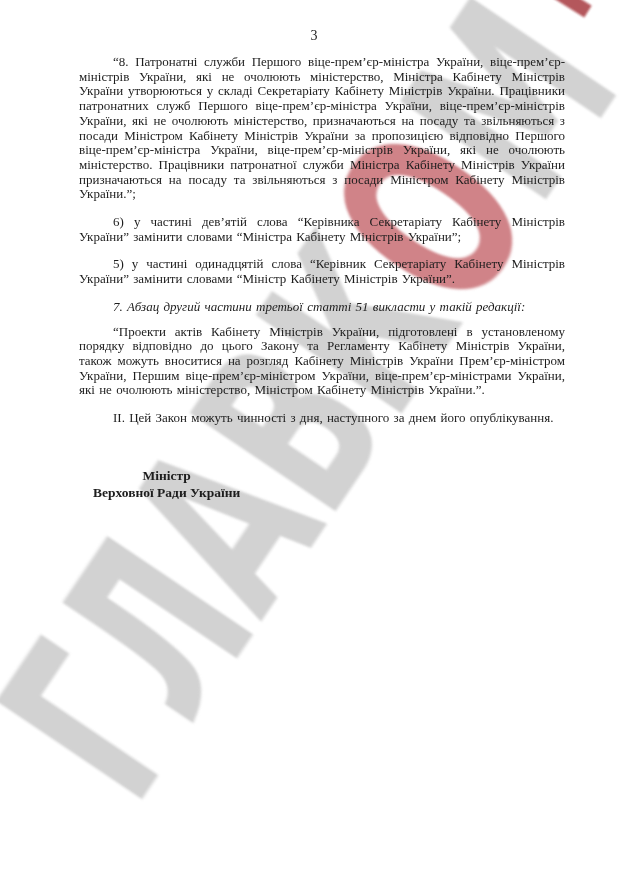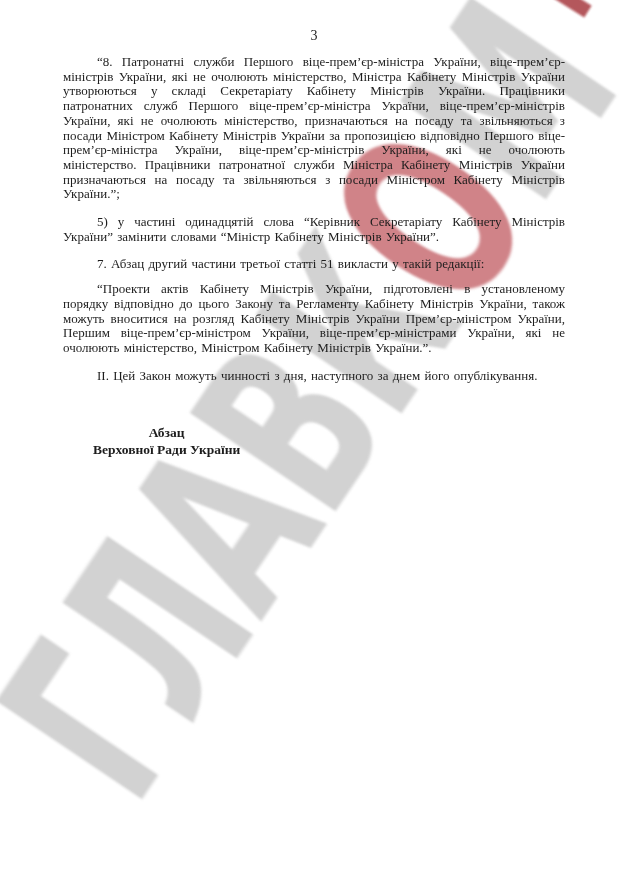--- a/index.html
+++ b/index.html
@@ -58,24 +58,24 @@
   .page-number {
     text-align: center;
     font-size: 14px;
     margin-bottom: 11px;
   }
   .para {
     font-size: 13px;
     line-height: 14.7px;
     text-align: justify;
     text-indent: 34px;
-    margin: 0 0 13px 0;
+    margin: 0 0 13px 16px;
     word-spacing: 1px;
   }
-  .para.tight { margin-bottom: 10px; }
+  .para.tight { margin-bottom: 10px; font-style: italic; }
   .signature-block {
     display: inline-block;
     margin: 28px 0 0 30px;
     font-weight: bold;
     font-size: 13.5px;
     line-height: 17px;
     text-align: center;
   }
 </style>
 </head>
@@ -87,24 +87,25 @@
     <div class="wm-text">
       <span class="wm-gray">ГЛАВК</span><span class="wm-red">О</span><span class="wm-gray">М</span>
     </div>
     <div class="wm-top-fragment"></div>
   </div>
 
   <div class="content">
     <div class="page-number">3</div>
 
     <p class="para">“8. Патронатні служби Першого віце-прем’єр-міністра України, віце-прем’єр-міністрів України, які не очолюють міністерство, Міністра Кабінету Міністрів України утворюються у складі Секретаріату Кабінету Міністрів України. Працівники патронатних служб Першого віце-прем’єр-міністра України, віце-прем’єр-міністрів України, які не очолюють міністерство, призначаються на посаду та звільняються з посади Міністром Кабінету Міністрів України за пропозицією відповідно Першого віце-прем’єр-міністра України, віце-прем’єр-міністрів України, які не очолюють міністерство. Працівники патронатної служби Міністра Кабінету Міністрів України призначаються на посаду та звільняються з посади Міністром Кабінету Міністрів України.”;</p>
+    <p class="para">6) у частині дев’ятій слова “Керівника Секретаріату Кабінету Міністрів України” замінити словами “Міністра Кабінету Міністрів України”;</p>
     <p class="para">5) у частині одинадцятій слова “Керівник Секретаріату Кабінету Міністрів України” замінити словами “Міністр Кабінету Міністрів України”.</p>
     <p class="para tight">7. Абзац другий частини третьої статті 51 викласти у такій редакції:</p>
     <p class="para">“Проекти актів Кабінету Міністрів України, підготовлені в установленому порядку відповідно до цього Закону та Регламенту Кабінету Міністрів України, також можуть вноситися на розгляд Кабінету Міністрів України Прем’єр-міністром України, Першим віце-прем’єр-міністром України, віце-прем’єр-міністрами України, які не очолюють міністерство, Міністром Кабінету Міністрів України.”.</p>
     <p class="para">ІІ. Цей Закон можуть чинності з дня, наступного за днем його опублікування.</p>
 
     <div class="signature-block">
-      <div>Абзац</div>
+      <div>Міністр</div>
       <div>Верховної Ради України</div>
     </div>
   </div>
 
 </div>
 
 </body></html>

